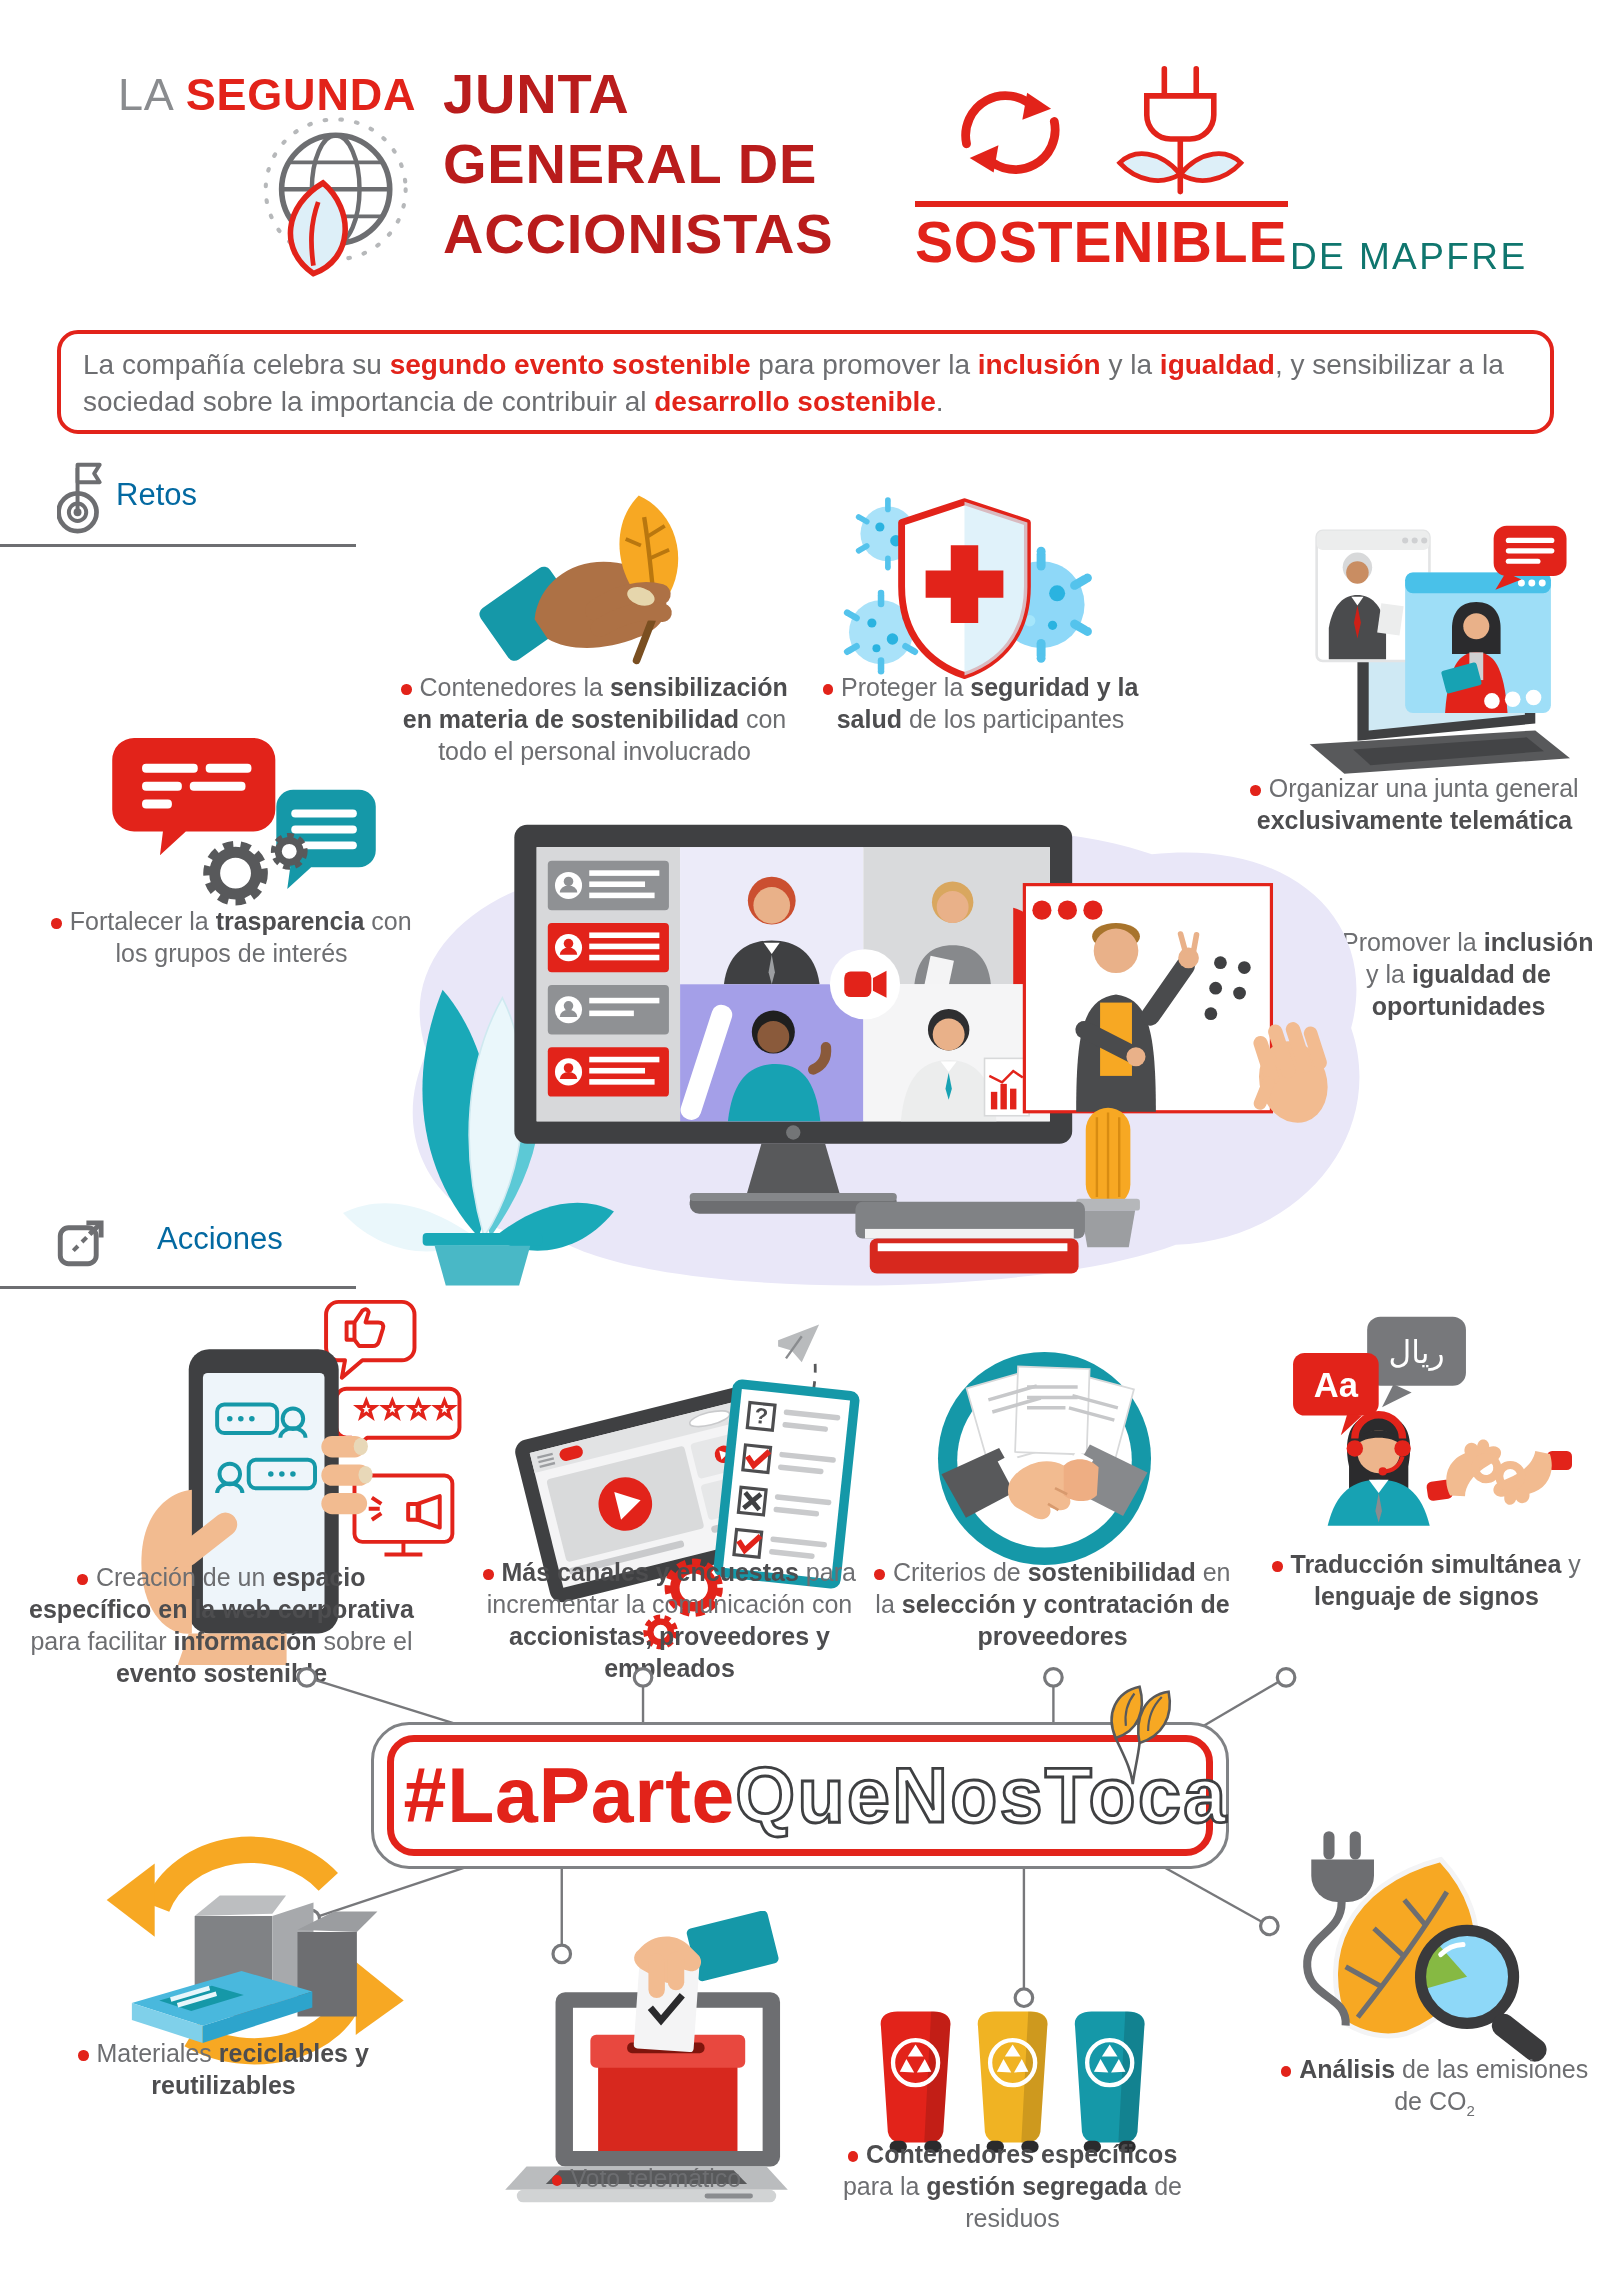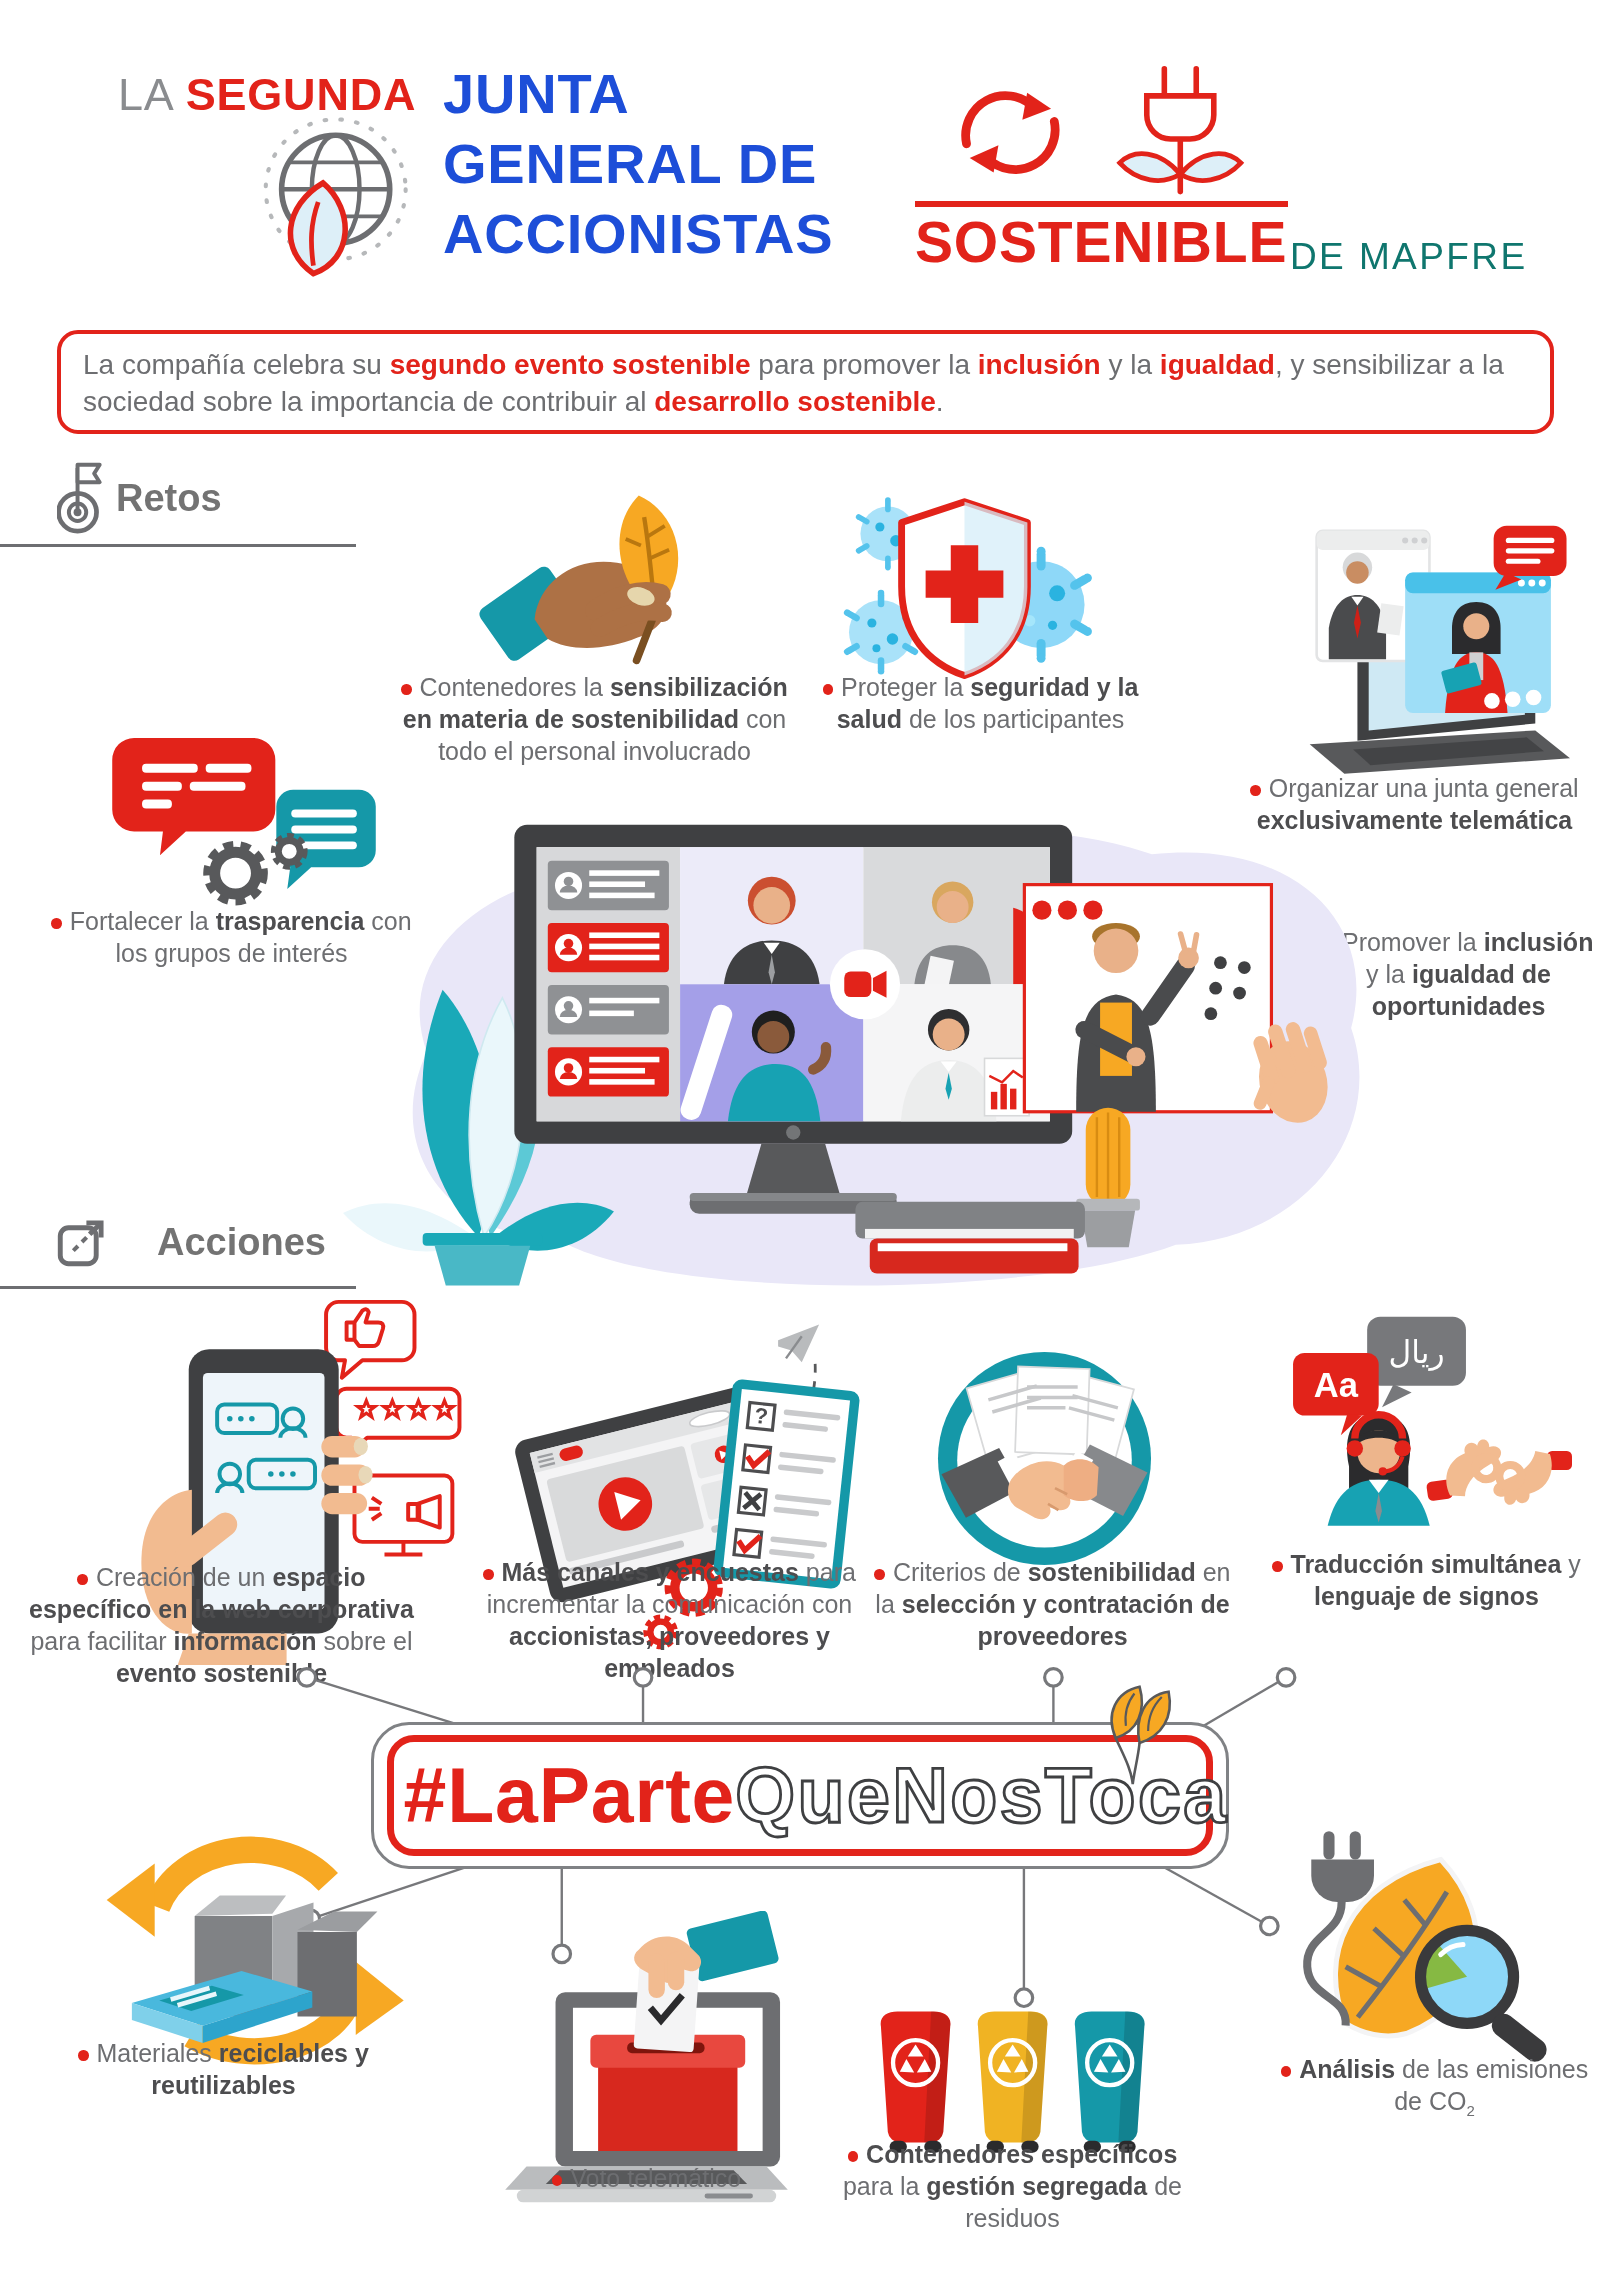--- a/index.html
+++ b/index.html
@@ -12,30 +12,30 @@
   .seg-r{font-weight:700;color:#e2231a;}
   .seg-sub{vertical-align:sub;font-size:60%;}
   .txt{position:absolute;text-align:center;font-size:25px;line-height:32px;color:#6d6e71;}
   .txt::before{content:"";display:inline-block;width:10.4px;height:10.4px;border-radius:50%;
                background:#e2231a;margin-right:8px;vertical-align:middle;}
   
   .t-pre{position:absolute;left:118px;top:69px;font-size:45px;letter-spacing:0.8px;}
   .t-pre .art{color:#8a8c8f;font-weight:400;margin-right:11px;}
   .t-pre .emp{color:#e2231a;font-weight:800;}
   .t-main{position:absolute;left:443px;top:59px;font-size:56px;line-height:70px;
-          font-weight:800;color:#1d4ed8;letter-spacing:0.8px;}
+          font-weight:800;color:#b91c1c;letter-spacing:0.8px;}
   .t-rule{position:absolute;left:915px;top:201px;width:373px;height:5.6px;background:#e2231a;}
   .t-sost{position:absolute;left:915px;top:209px;font-size:57px;font-weight:800;color:#e2231a;letter-spacing:0.8px;}
   .t-suf{position:absolute;left:1290px;top:236px;font-size:37px;color:#0f766e;letter-spacing:2.4px;}
   
   .intro-box{position:absolute;left:57px;top:330px;width:1497px;height:104px;box-sizing:border-box;
              border:4px solid #e2231a;border-radius:21px;padding:12px 22px;
              font-size:28px;line-height:37px;color:#6d6e71;}
   
-  .sec-label{position:absolute;font-size:38px;font-weight:700;color:#737373;}
+  .sec-label{position:absolute;font-size:31px;font-weight:400;color:#0369a1;}
   .rule{position:absolute;height:3.2px;background:#6d6e71;}
   
   .banner{position:absolute;left:371px;top:1722px;width:858px;height:147px;box-sizing:border-box;
           background:#fff;border:3.2px solid #808285;border-radius:38px;}
   .banner-inner{position:absolute;left:12.8px;top:10.4px;right:12.8px;bottom:10.4px;
           border:7.2px solid #e2231a;border-radius:27px;display:flex;align-items:center;justify-content:center;padding-left:32px;}
   .ht-red{font-size:77px;font-weight:800;color:#e2231a;letter-spacing:0.8px;}
   .ht-dark{font-size:77px;font-weight:700;color:#ffffff;-webkit-text-stroke:2.8px #3f4042;
            text-shadow:0 0 0.8px #3f4042;letter-spacing:2.4px;}
 </style>

